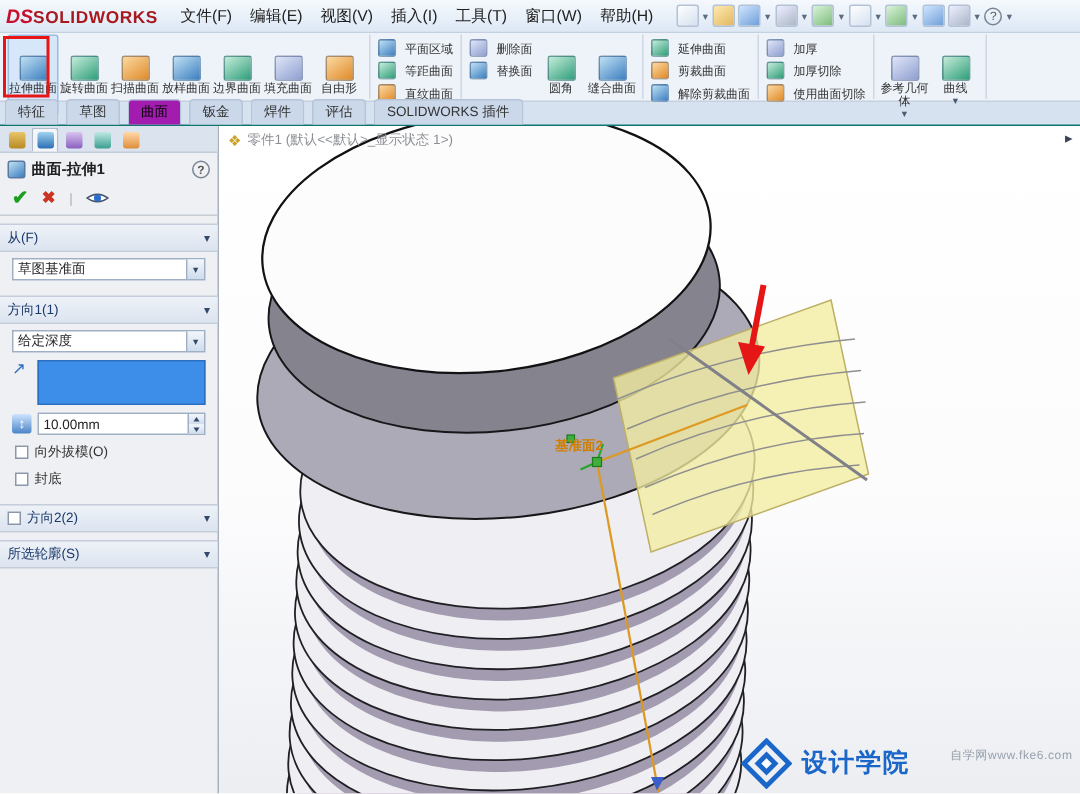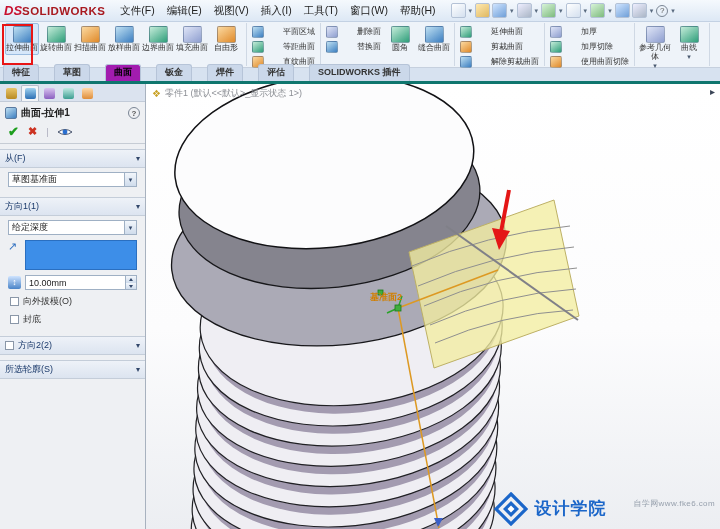--- a/index.html
+++ b/index.html
@@ -20,37 +20,37 @@
   .qicon.qc { background:linear-gradient(145deg,#cfe4ff,#6f9fd8); }
   .qicon.qd { background:linear-gradient(145deg,#eef,#aab6c6); }
   .qicon.qe { background:linear-gradient(145deg,#d8f3d8,#7dbb7d); }
   .qcaret { font-size:7px; color:#5a6b80; padding:0 1px; }
 
   
   .ribbon { height:46px; background:#eef3f9; border-bottom:1px solid #c6d0de;
     display:flex; align-items:stretch; padding:1px 2px; }
   .rgroup { display:flex; align-items:flex-start; padding:0 3px; border-right:1px solid #cfd8e4; }
   .rbtn-big { width:34px; display:flex; flex-direction:column; align-items:center; text-align:center;
-    font-size:8px; line-height:1.1; color:#333; padding:1px 0; border:1px solid transparent; border-radius:2px; }
+    font-size:8px; line-height:1.1; color:#333; padding:12px 0; border:1px solid transparent; border-radius:2px; }
   .rbtn-big.active { background:#d6e7fa; border-color:#9bbce0; }
   .ricon { width:19px; height:17px; border-radius:2px; margin:1px 0; border:1px solid rgba(90,110,140,.45); }
   .ic-b1 { background:linear-gradient(145deg,#bfe0f2,#3d7fc1); }
   .ic-b2 { background:linear-gradient(145deg,#c4ecd9,#2f9e7a); }
   .ic-b3 { background:linear-gradient(145deg,#fbd9a0,#e08a2a); }
   .ic-b4 { background:linear-gradient(145deg,#dfe5f7,#8f9fd0); }
   .rstack { display:flex; flex-direction:column; justify-content:flex-start; gap:3px; padding:3px 2px 0; }
-  .rbtn-small { display:flex; gap:19px; font-size:8px; color:#333; white-space:nowrap;font-family:Liberation Serif, serif; }
+  .rbtn-small { display:flex; align-items:center; gap:6px; font-size:8px; color:#333; white-space:nowrap;font-family:Liberation Serif, serif; }
   .ricon-s { width:12px; height:12px; border-radius:2px; border:1px solid rgba(90,110,140,.45); flex:0 0 auto; }
   .rcaret { font-size:7px; color:#4a5a70; }
   .annot-box { position:absolute; left:2px; top:24px; width:31px; height:41px;
     border:2px solid #e81515; z-index:40; pointer-events:none; }
 
   
-  .tabsbar { height:16px; background:#d7e2f0; display:flex; align-items:flex-end; gap:15px;
-    padding:0 0 0 3px; border-bottom:3px solid #0f766e;font-weight:bold; }
+  .tabsbar { height:16px; background:#d7e2f0; display:flex; align-items:flex-end; gap:5px;
+    padding:0 0 0 3px; border-bottom:1px solid #0f766e; }
   .tab { font-size:9px; color:#333; padding:1px 8px 2px; background:#cbd8ea;
     border:1px solid #b6c4d8; border-bottom:none; border-radius:3px 3px 0 0; white-space:nowrap; }
   .tab.active { background:#a21caf; color:#000; }
 
   
   .main { display:flex; height:445px; }
   .panel { width:146px; flex:0 0 146px; background:#eef0f3; border-right:1px solid #a8b2bf; font-size:9px; color:#222; }
   .pm-tabs { height:18px; background:#dbe3ef; border-bottom:1px solid #c2cbd8; display:flex; align-items:flex-end; padding:0 2px; gap:1px; }
   .pm-tab { width:18px; height:16px; display:flex; align-items:center; justify-content:center;
     border-radius:2px 2px 0 0; }

